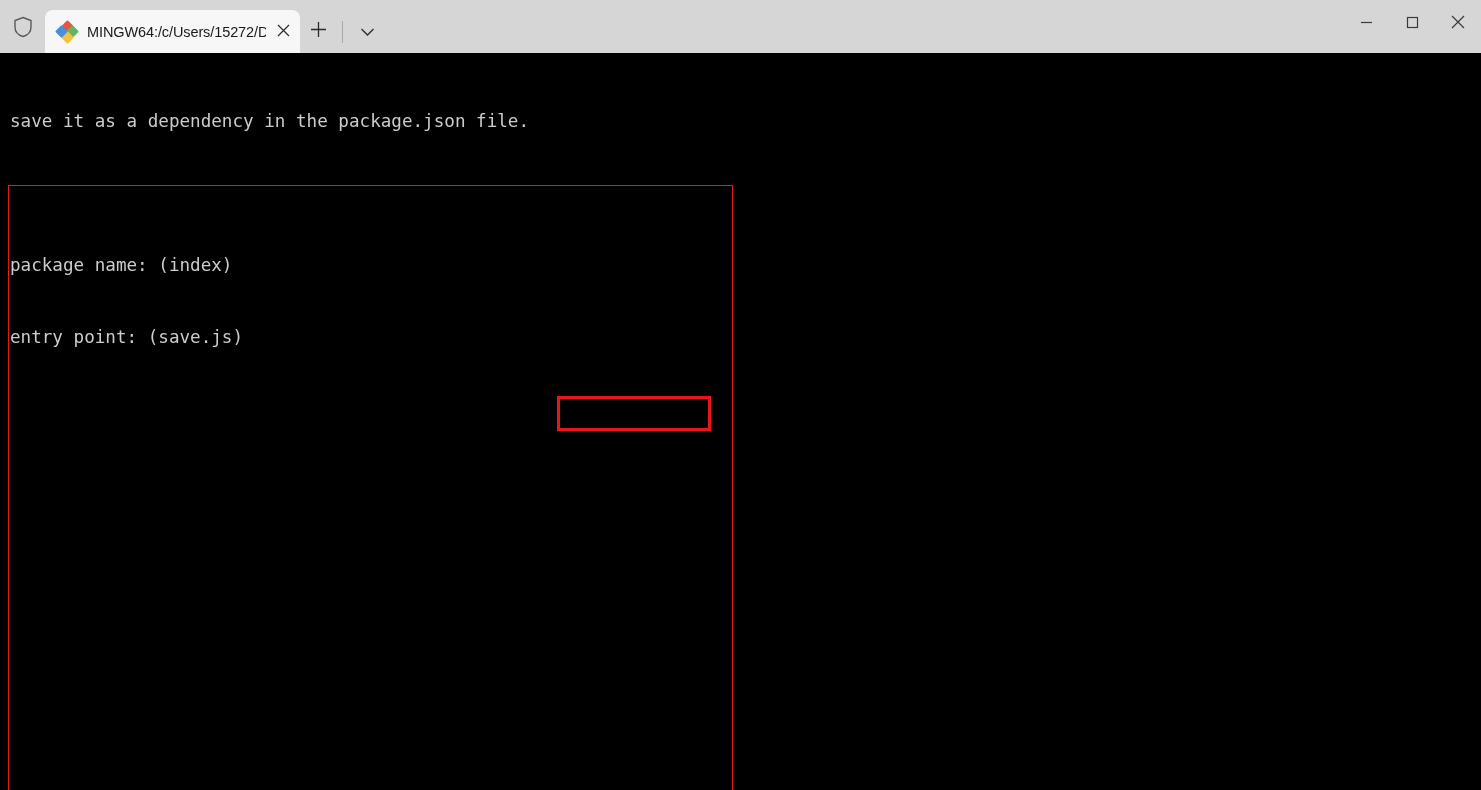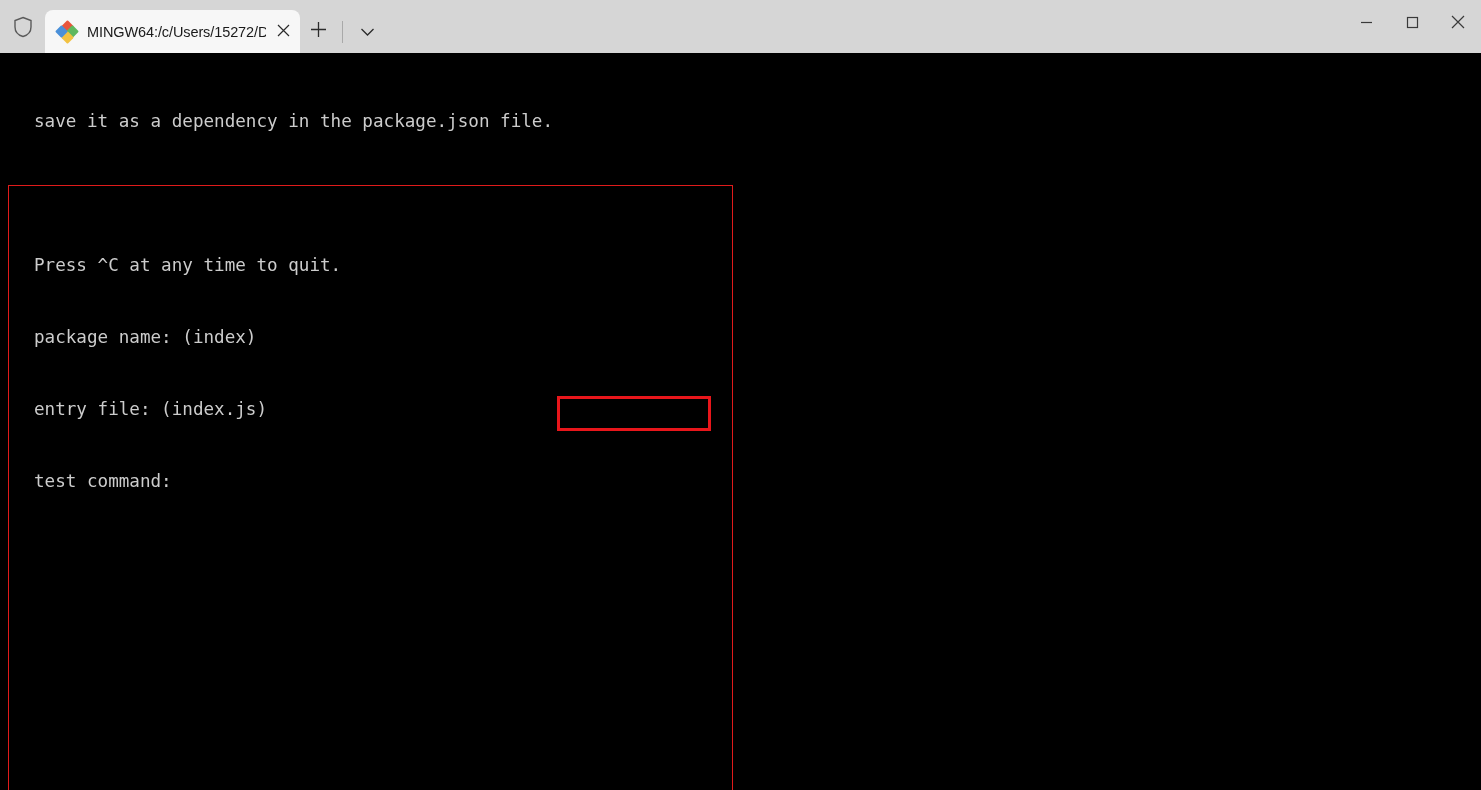--- a/index.html
+++ b/index.html
@@ -126,21 +126,21 @@
     position: absolute;
     left: 10px;
     top: 8px;
     font-family: "DejaVu Sans Mono", "Liberation Mono", monospace;
     font-size: 17.6px;
     line-height: 24px;
     color: #cccccc;
     white-space: pre;
     letter-spacing: 0px;
   }
-  .term-line { height: 24px; margin-left: 24px; }
+  .term-line { height: 24px; }
 
   
   .box-outer {
     position: absolute;
     left: 8px;
     top: 132px;
     width: 725px;
     height: 610px;
     border: 1.5px solid #e01b1b;
     box-sizing: border-box;
@@ -230,24 +230,22 @@
       </span>
     </div>
   </div>
 </div>
 
 <div class="terminal">
 
   <div class="term-text">
     <div class="term-line">save it as a dependency in the package.json file.</div>
     <div class="term-line"></div>
-    <div class="term-line">Press ^C at any time to quit.</div>
     <div class="term-line">package name: (index)</div>
-    <div class="term-line">entry file: (index.js)</div>
-    <div class="term-line">test command:</div>
+    <div class="term-line">entry point: (save.js)</div>
     
     
     
     
     
     
     
     
     
     

